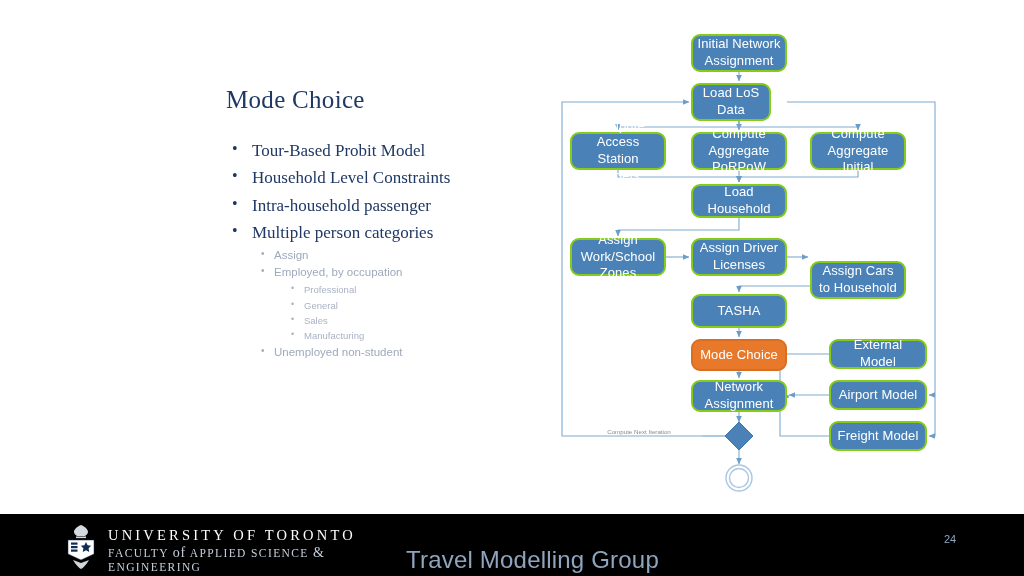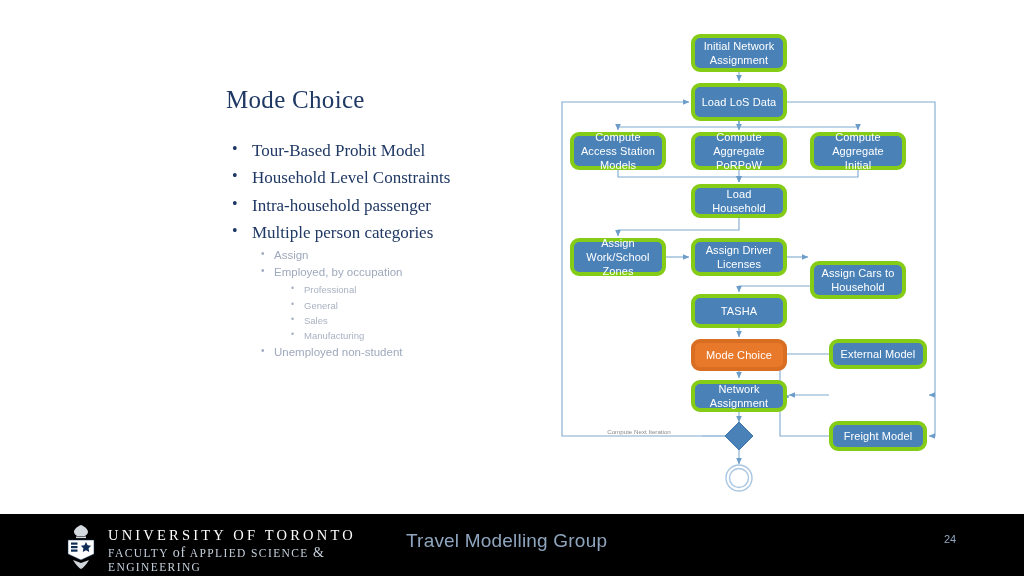--- a/index.html
+++ b/index.html
@@ -57,45 +57,45 @@
     padding-left:30px;
   }
   ul.lvl3 > li > .b{position:absolute;left:17px;top:-1px;font-size:9px;color:#A9B2C2;}
 
   
   #flow{position:absolute;left:552px;top:22px;width:400px;height:480px;}
   #flow svg{position:absolute;left:0;top:0;}
   .node{
     position:absolute;
     background:#4A82B8;
-    border:4px solid #84cc16;
+    border:2px solid #84cc16;
     border-radius:9px;
     color:#FFFFFF;
     font-family:"Liberation Sans", sans-serif;
-    font-size:11px;
+    font-size:13px;
     line-height:1.28;
     display:flex;
     align-items:center;
     justify-content:center;
     text-align:center;
     box-sizing:border-box;
     padding:10px 4px;
     letter-spacing:0.1px;
   }
   .node.accent{background:#E8792B;border-color:#D96E22;}
 
   
   #footer{
     position:absolute;left:0;top:514px;width:1024px;height:62px;
     background:#000000;
   }
   #footer-title{
-    position:absolute;left:406px;top:16px;
-    font-family:"Liberation Sans", sans-serif;
-    font-size:19px;color:#8FA5BE;letter-spacing:0.2px;
+    position:absolute;left:406px;top:32px;
+    font-family:"Liberation Sans", sans-serif;
+    font-size:24px;color:#8FA5BE;letter-spacing:0.2px;
   }
   #page-number{
     position:absolute;left:944px;top:19px;
     font-family:"Liberation Sans", sans-serif;
     font-size:11px;color:#8FA5BE;
   }
   #logo{position:absolute;left:60px;top:8px;width:330px;height:52px;}
   #crest{position:absolute;left:0px;top:2px;width:42px;height:46px;}
   #logo-lines{position:absolute;left:48px;top:5px;}
   .logo-l1{
@@ -228,21 +228,21 @@
 
       <circle cx="187" cy="456" r="13" fill="#ffffff" stroke="#A9C6E2" stroke-width="1.4"></circle>
       <circle cx="187" cy="456" r="9.5" fill="#ffffff" stroke="#A9C6E2" stroke-width="1.4"></circle>
 
       <text x="87" y="412" font-family="Liberation Sans, sans-serif" font-size="6.2" fill="#8A8A8A" text-anchor="middle">Compute Next Iteration</text>
     </svg>
 
     <div class="node" style="left:139px;top:12px;width:96px;height:38px;">
       <span>Initial Network Assignment</span>
     </div>
-    <div class="node" style="left:139px;top:61px;width:96px;height:38px;">
+    <div class="node" style="left:139px;top:61px;width:80px;height:38px;">
       <span>Load LoS Data</span>
     </div>
     <div class="node" style="left:18px;top:110px;width:96px;height:38px;">
       <span>Compute Access Station Models</span>
     </div>
     <div class="node" style="left:139px;top:110px;width:96px;height:38px;">
       <span>Compute Aggregate PoRPoW</span>
     </div>
     <div class="node" style="left:258px;top:110px;width:96px;height:38px;">
       <span>Compute Aggregate Initial</span>
@@ -263,20 +263,23 @@
       <span>TASHA</span>
     </div>
     <div class="node accent" style="left:139px;top:317px;width:96px;height:32px;">
       <span>Mode Choice</span>
     </div>
     <div class="node" style="left:139px;top:358px;width:96px;height:32px;">
       <span>Network Assignment</span>
     </div>
     <div class="node" style="left:277px;top:317px;width:98px;height:30px;">
       <span>External Model</span>
+    </div>
+    <div class="node" style="left:277px;top:358px;width:98px;height:30px;">
+      <span>Airport Model</span>
     </div>
     <div class="node" style="left:277px;top:399px;width:98px;height:30px;">
       <span>Freight Model</span>
     </div>
   </div>
 
   <div id="footer">
 
     <div id="logo">
       <svg id="crest" viewBox="0 0 42 46">

